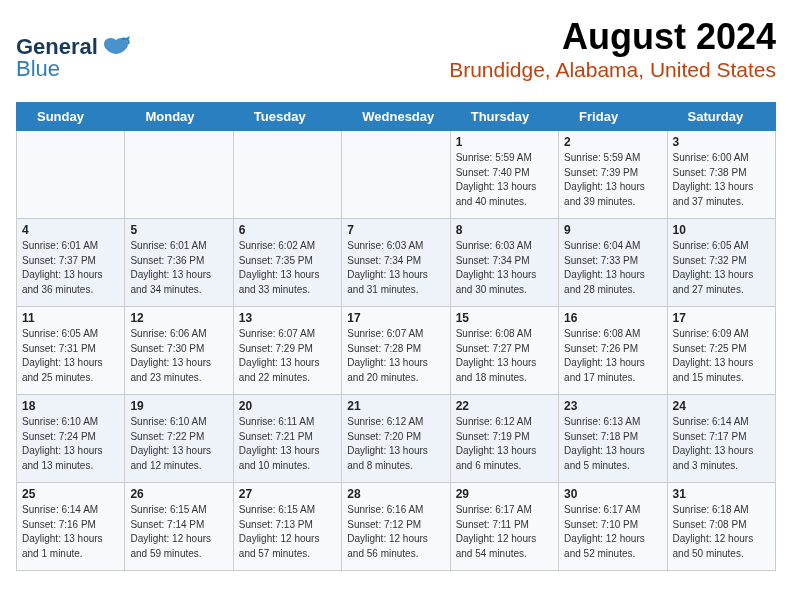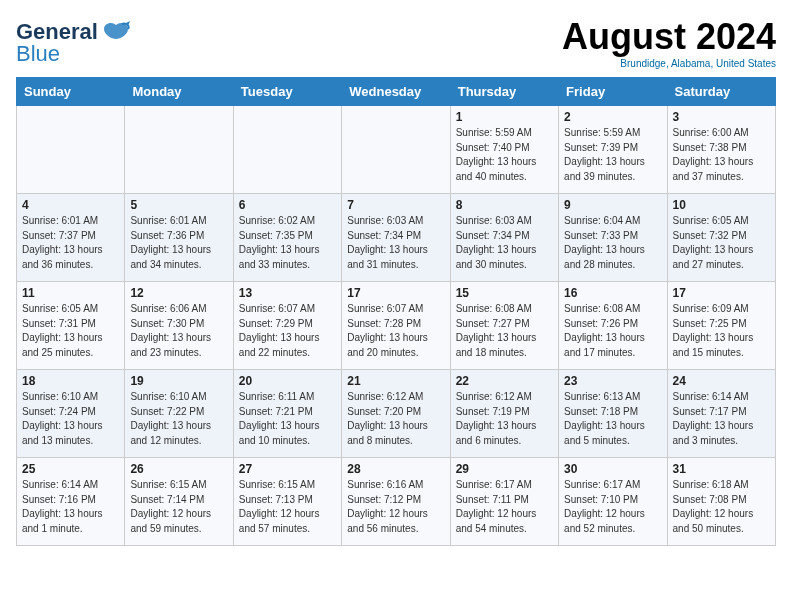--- a/index.html
+++ b/index.html
@@ -6,56 +6,56 @@
     body {
       font-family: Arial, sans-serif;
       background: #fff;
       width: 792px;
       min-height: 612px;
       padding: 16px;
     }
     .header-area {
       display: flex;
       justify-content: space-between;
-      align-items: center;
-      margin-bottom: 8px;
+      align-items: flex-end;
+      margin-bottom: 20px;
     }
     .logo {
       display: flex;
       flex-direction: column;
       align-items: flex-start;
     }
     .logo-row {
       display: flex;
       align-items: center;
       gap: 4px;
     }
     .title-area {
       text-align: right;
     }
     .cal-title {
       font-size: 36px;
       font-weight: bold;
       color: #000000;
     }
     .cal-subtitle {
-      font-size: 10px;
-      color: #0369a1;
+      font-size: 21px;
+      color: #c2410c;
     }
     table {
       width: 100%;
       border-collapse: collapse;
       table-layout: fixed;
     }
     thead tr th {
       background: #2a7fc1;
       color: #fff;
       font-size: 13px;
       font-weight: bold;
-      padding: 6px 7px;
+      padding: 6px 20px;
       text-align: left;
       border: 1px solid #2a7fc1;
     }
     tbody tr td {
       border: 1px solid #ccc;
       vertical-align: top;
       padding: 4px 5px;
       font-size: 10.5px;
       color: #222;
       height: 88px;

